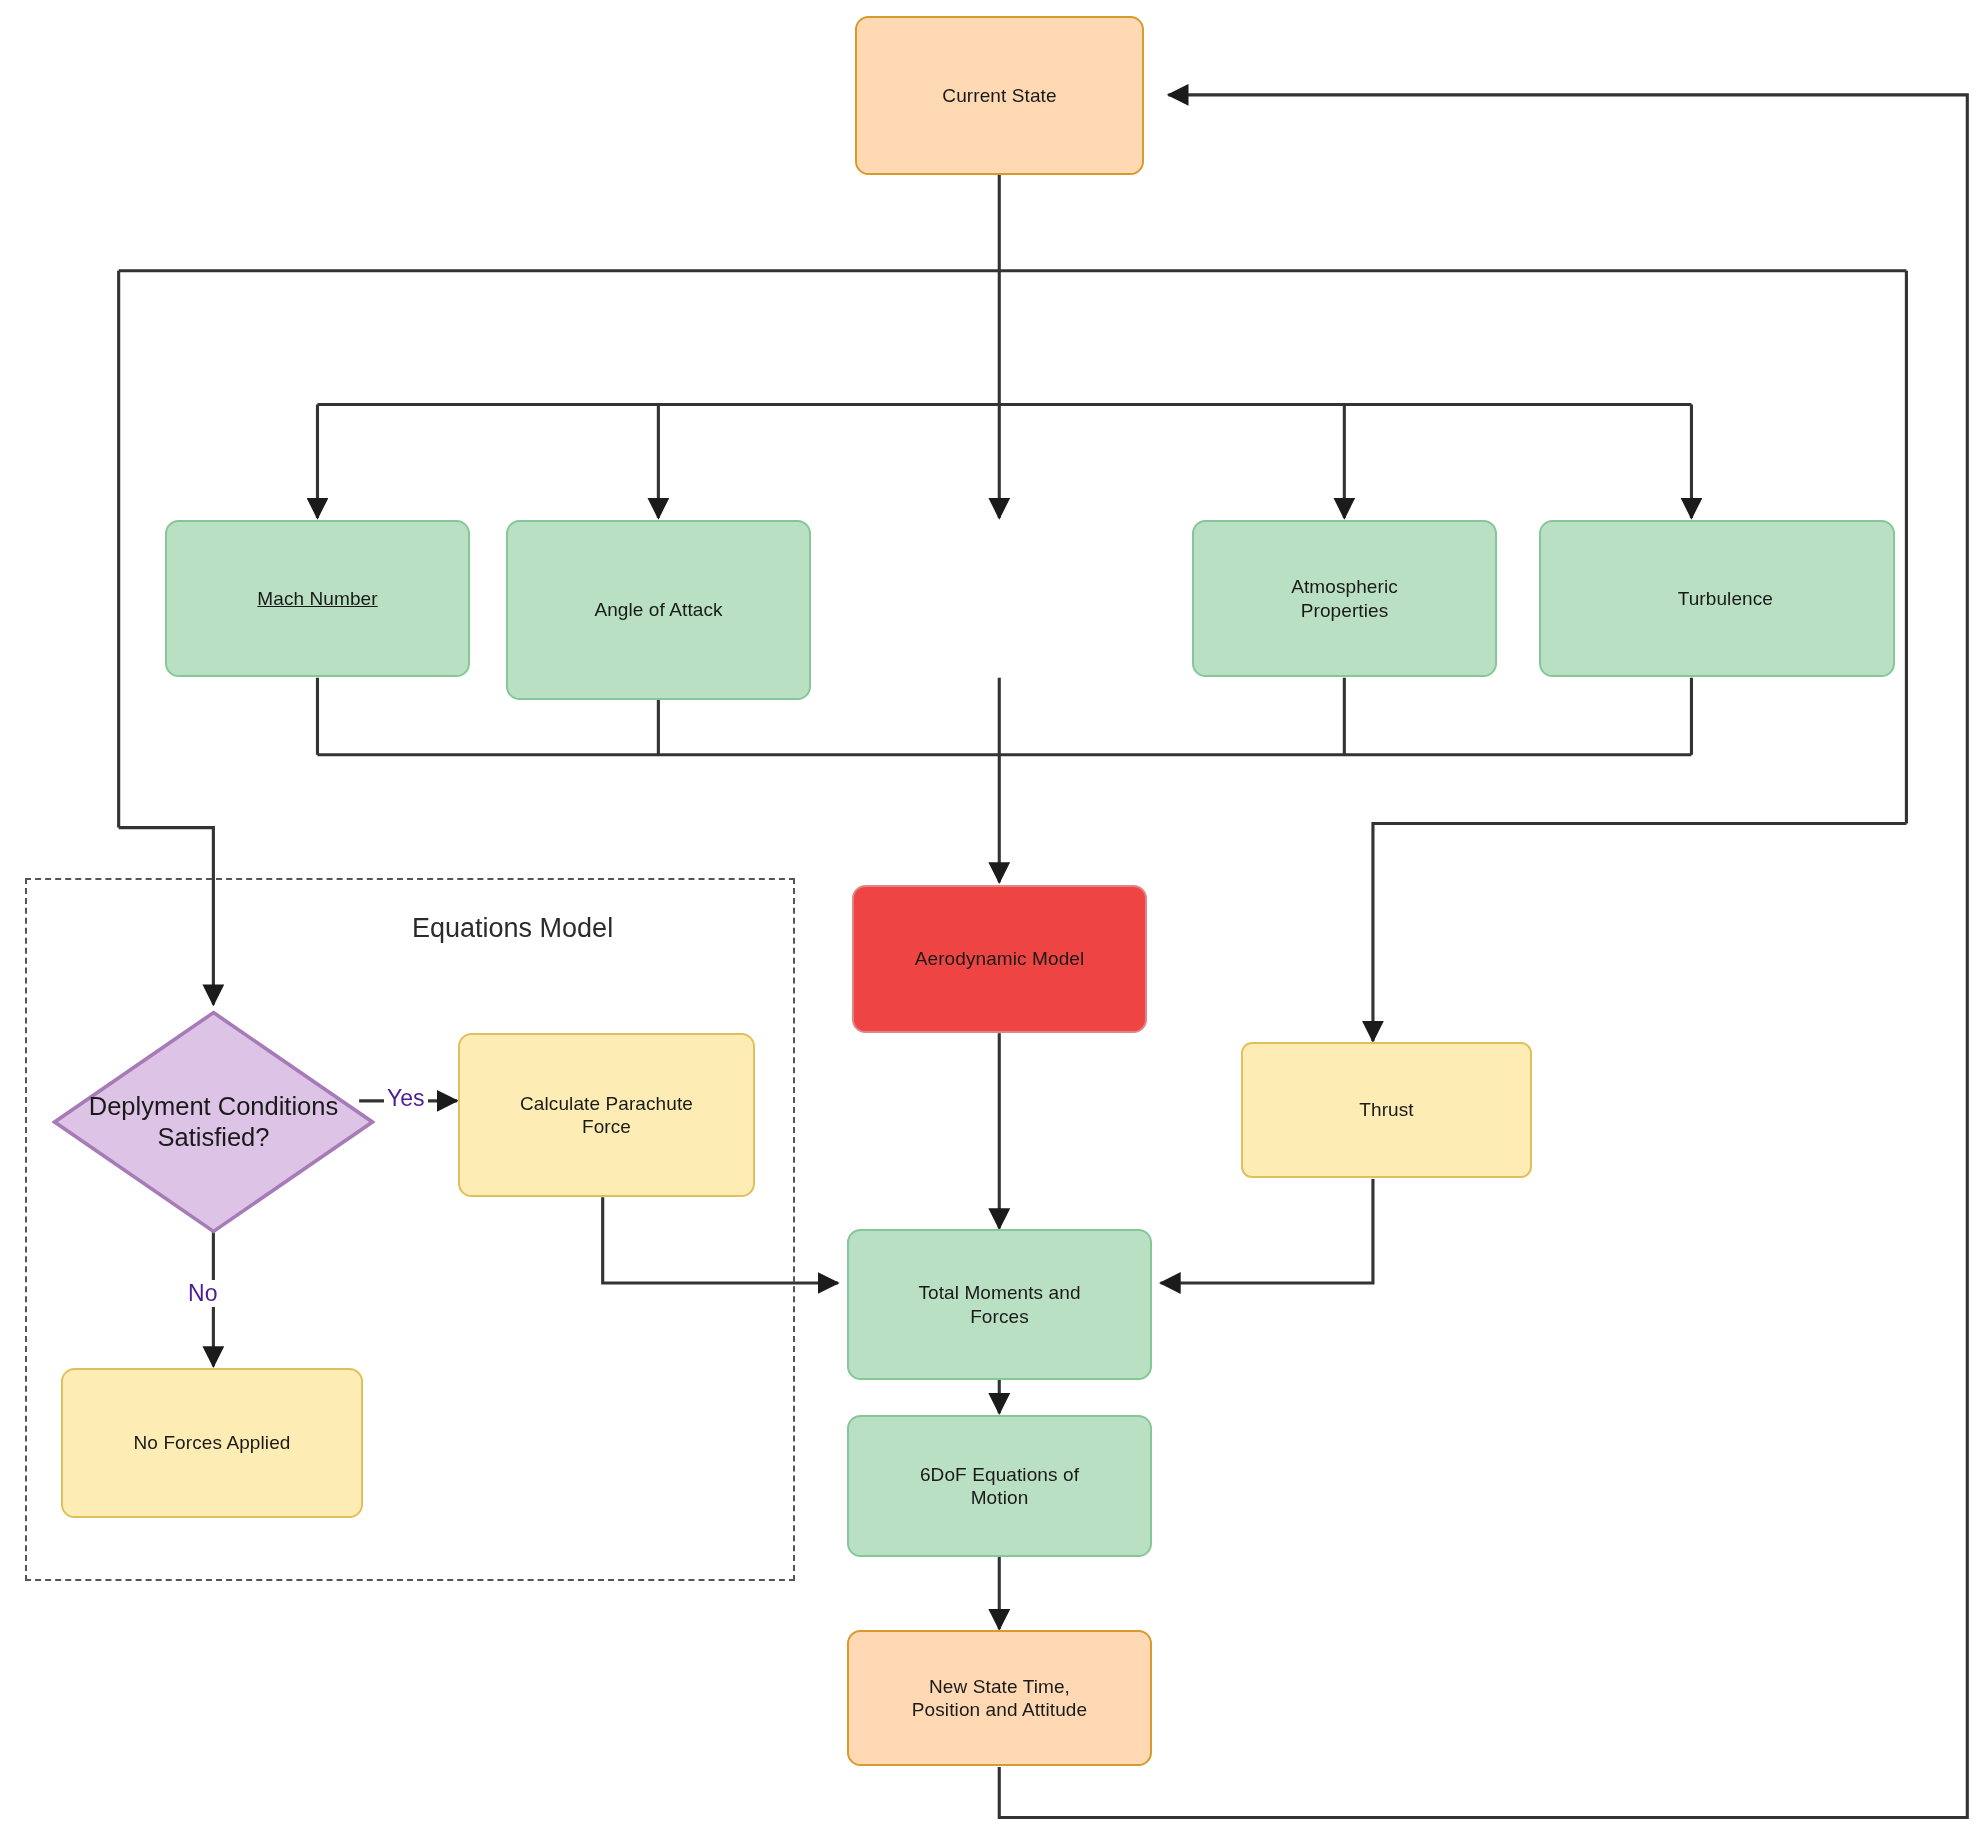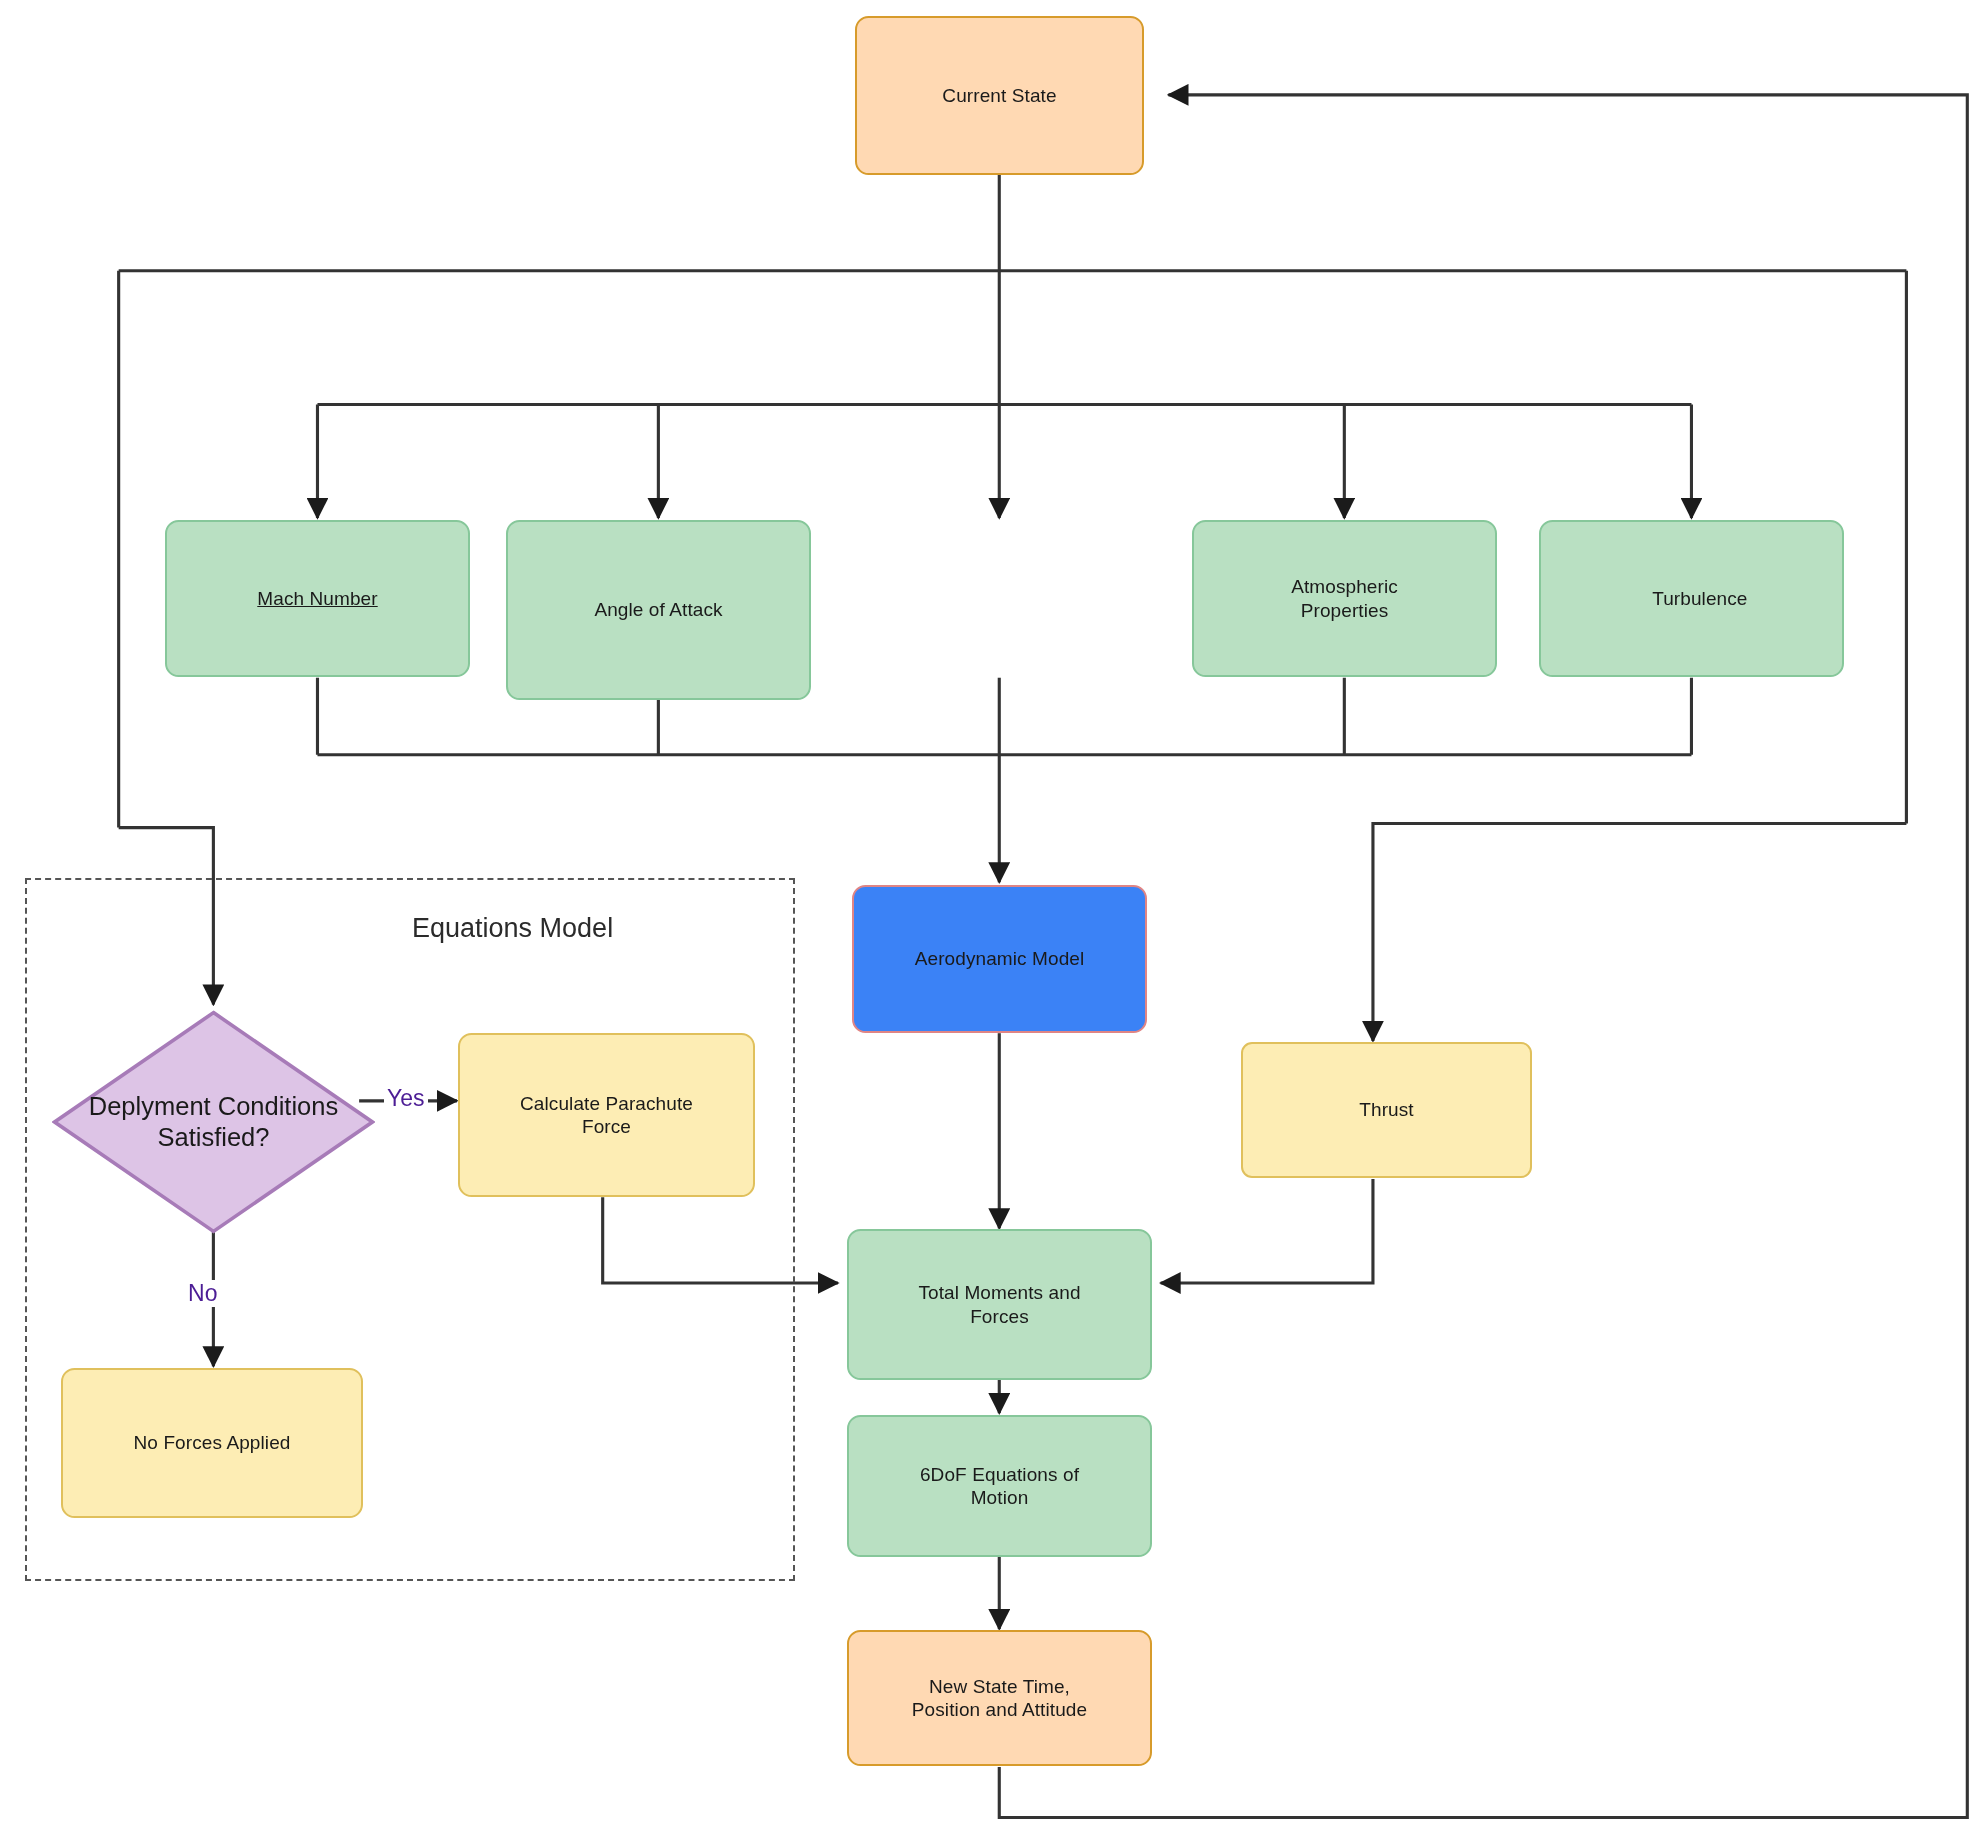--- a/index.html
+++ b/index.html
@@ -4,21 +4,21 @@
 <style>
   html,body{margin:0;padding:0;background:#ffffff;}
   body{font-family:"Liberation Sans", sans-serif;}
   #stage{position:relative;width:1985px;height:1840px;background:#ffffff;overflow:hidden;}
   #wires{position:absolute;left:0;top:0;width:1985px;height:1840px;}
   .node{position:absolute;box-sizing:border-box;display:flex;align-items:center;justify-content:center;text-align:center;
         border-radius:13.5px;border-width:2.1px;border-style:solid;font-size:19px;line-height:1.22;color:#1a1a1a;
         letter-spacing:0.1px;padding:3.1px 7.3px;}
   .n-orange{background:#ffd9b3;border-color:#d79b2b;}
   .n-green {background:#b9e0c2;border-color:#86c79a;}
-  .n-red   {background:#3b82f6;border-color:#e08585;}
+  .n-red   {background:#ef4444;border-color:#e08585;}
   .n-yellow{background:#fdedb4;border-color:#e0c05c;}
   .diamond-wrap{position:absolute;}
   .diamond-wrap svg{display:block;}
   .diamond-label{position:absolute;left:0;top:0;width:100%;height:100%;display:flex;align-items:center;
       justify-content:center;text-align:center;font-size:25.5px;line-height:1.22;color:#1a1a1a;pointer-events:none;}
   .group-box{position:absolute;box-sizing:border-box;border:2.1px dashed #555;background:transparent;}
   .group-title{position:absolute;font-size:27px;color:#2b2b2b;white-space:nowrap;}
   .edge-label{position:absolute;font-size:23px;color:#4c1d95;background:#ffffff;padding:0 3.1px;white-space:nowrap;}
 </style>
 </head>
@@ -95,21 +95,21 @@
   <div class="node n-green" style="left:506px;top:520px;width:305px;height:180px;">
     <span>Angle of Attack</span>
   </div>
 
 
   <div class="node n-green" style="left:1192px;top:520px;width:305px;height:157px;white-space:pre-line;">
     <span>Atmospheric
 Properties</span>
   </div>
 
-  <div class="node n-green" style="left:1539px;top:520px;width:305px;height:157px;padding-left:24px;">
+  <div class="node n-green" style="left:1539px;top:520px;width:356px;height:157px;padding-left:24px;">
     <span>Turbulence</span>
   </div>
 
   <div class="node n-red" style="left:852px;top:885px;width:295px;height:148px;">
     <span>Aerodynamic Model</span>
   </div>
 
   <div class="node n-yellow" style="left:1241px;top:1042px;width:291px;height:136px;border-radius:11px;">
     <span>Thrust</span>
   </div>

